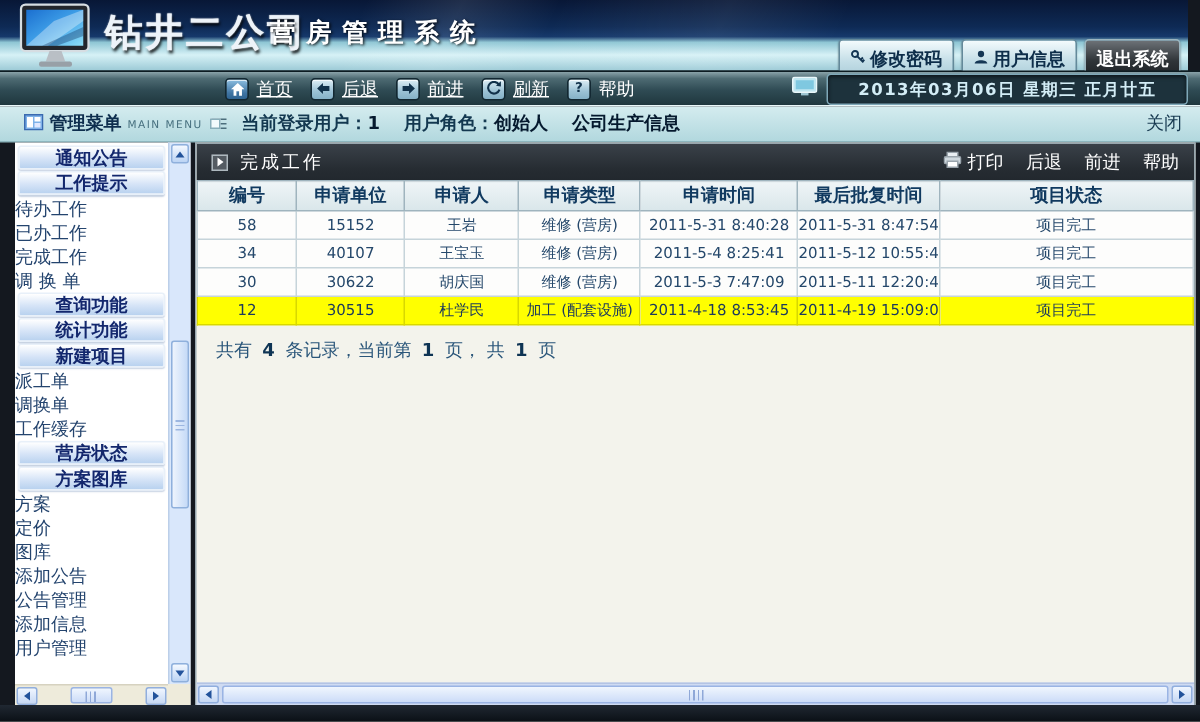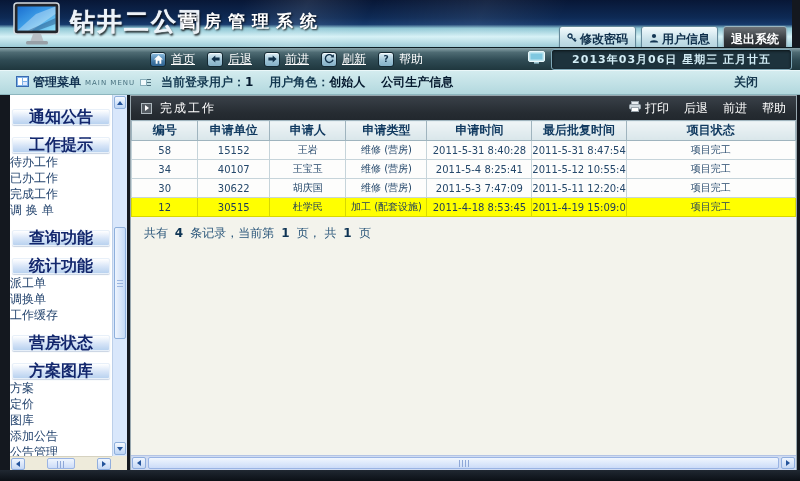--- a/index.html
+++ b/index.html
@@ -47,31 +47,31 @@
   .menu-head { width:130px; display:flex; align-items:center; gap:4px; padding-left:16px; flex-shrink:0; }
   .menu-title { font-weight:bold; font-size:12px; color:#0e2e4e; white-space:nowrap; }
   .menu-sub { font-size:7px; color:#47707f; letter-spacing:1px; white-space:nowrap; }
   .hamburger { display:inline-flex; flex-direction:column; gap:2px; margin-left:2px; cursor:pointer; }
   .hamburger i { display:block; width:10px; height:1px; background:#4c6e7c; }
   .bullet { width:7px; height:7px; background:#f2fafc; border:1px solid #88aeba; margin-left:10px; flex-shrink:0; }
   .session { display:flex; align-items:center; gap:16px; margin-left:14px; }
   .sess-group { white-space:nowrap; }
   .sess-label { font-weight:bold; color:#133850; }
   .sess-value { font-weight:bold; color:#05192e; }
-  .close-link { margin-left:auto; margin-right:42px; font-weight:bold; color:#16384f; cursor:pointer; text-decoration:none; }
+  .close-link { margin-left:auto; margin-right:12px; font-weight:normal; color:#16384f; cursor:pointer; text-decoration:none; }
 
   
   .body { position:absolute; top:95px; left:0; right:3px; bottom:11px; display:flex; }
 
   
   .sidebar { margin-left:10px; width:117px; background:#ffffff; position:relative; flex-shrink:0; }
   .menu-col { position:absolute; left:0; top:0; bottom:14px; width:102px; padding-top:2px; overflow:hidden; }
-  .menu-header { height:16px; margin:12px 2px 1px; border:1px solid #e8f0f9; border-radius:2px;
+  .menu-header { height:16px; margin:0 2px 1px; border:1px solid #e8f0f9; border-radius:2px;
     background:linear-gradient(#ffffff,#d6e4f7 55%,#b9d2ef); color:#13276d; font-weight:bold; text-align:center;
-    line-height:14px; font-size:16px; cursor:pointer; box-shadow:0 1px 1px rgba(130,155,190,.45); white-space:nowrap; }
+    line-height:14px; font-size:12px; cursor:pointer; box-shadow:0 1px 1px rgba(130,155,190,.45); white-space:nowrap; }
   .menu-item { height:16px; line-height:16px; color:#24446e; font-size:12px; cursor:pointer; white-space:nowrap; }
   .v-scroll { position:absolute; right:0; top:0; bottom:14px; width:15px; background:#d9e7fb; border-left:1px solid #bccfe9; }
   .v-arrow { position:absolute; left:1px; width:12px; height:13px; background:linear-gradient(#f5f9ff,#bcd4f4);
     border:1px solid #8fb0dc; border-radius:2px; display:flex; align-items:center; justify-content:center; cursor:pointer; }
   .v-arrow.up { top:1px; } .v-arrow.down { bottom:1px; }
   .v-thumb { position:absolute; left:1px; width:12px; top:132px; height:112px;
     background:linear-gradient(90deg,#eef4fd,#c5daf7); border:1px solid #8fb0dc; border-radius:2px; cursor:pointer; }
   .v-thumb::after { content:""; position:absolute; left:2px; right:2px; top:50%; height:7px; margin-top:-3px;
     background:repeating-linear-gradient(180deg,#9cb6e0 0 1px,transparent 1px 3px); }
   .sb-hscroll { position:absolute; left:0; right:15px; bottom:0; height:14px; background:#eeebdb;
@@ -256,20 +256,21 @@
     <aside class="sidebar">
       <div class="menu-col" id="menu-list">
           <div class="menu-header">通知公告</div>
           <div class="menu-header">工作提示</div>
           <div class="menu-item">待办工作</div>
           <div class="menu-item">已办工作</div>
           <div class="menu-item">完成工作</div>
           <div class="menu-item">调 换 单</div>
           <div class="menu-header">查询功能</div>
           <div class="menu-header">统计功能</div>
+          <div class="menu-header">新建项目</div>
           <div class="menu-item">派工单</div>
           <div class="menu-item">调换单</div>
           <div class="menu-item">工作缓存</div>
           <div class="menu-header">营房状态</div>
           <div class="menu-header">方案图库</div>
           <div class="menu-item">方案</div>
           <div class="menu-item">定价</div>
           <div class="menu-item">图库</div>
           <div class="menu-item">添加公告</div>
           <div class="menu-item">公告管理</div>

